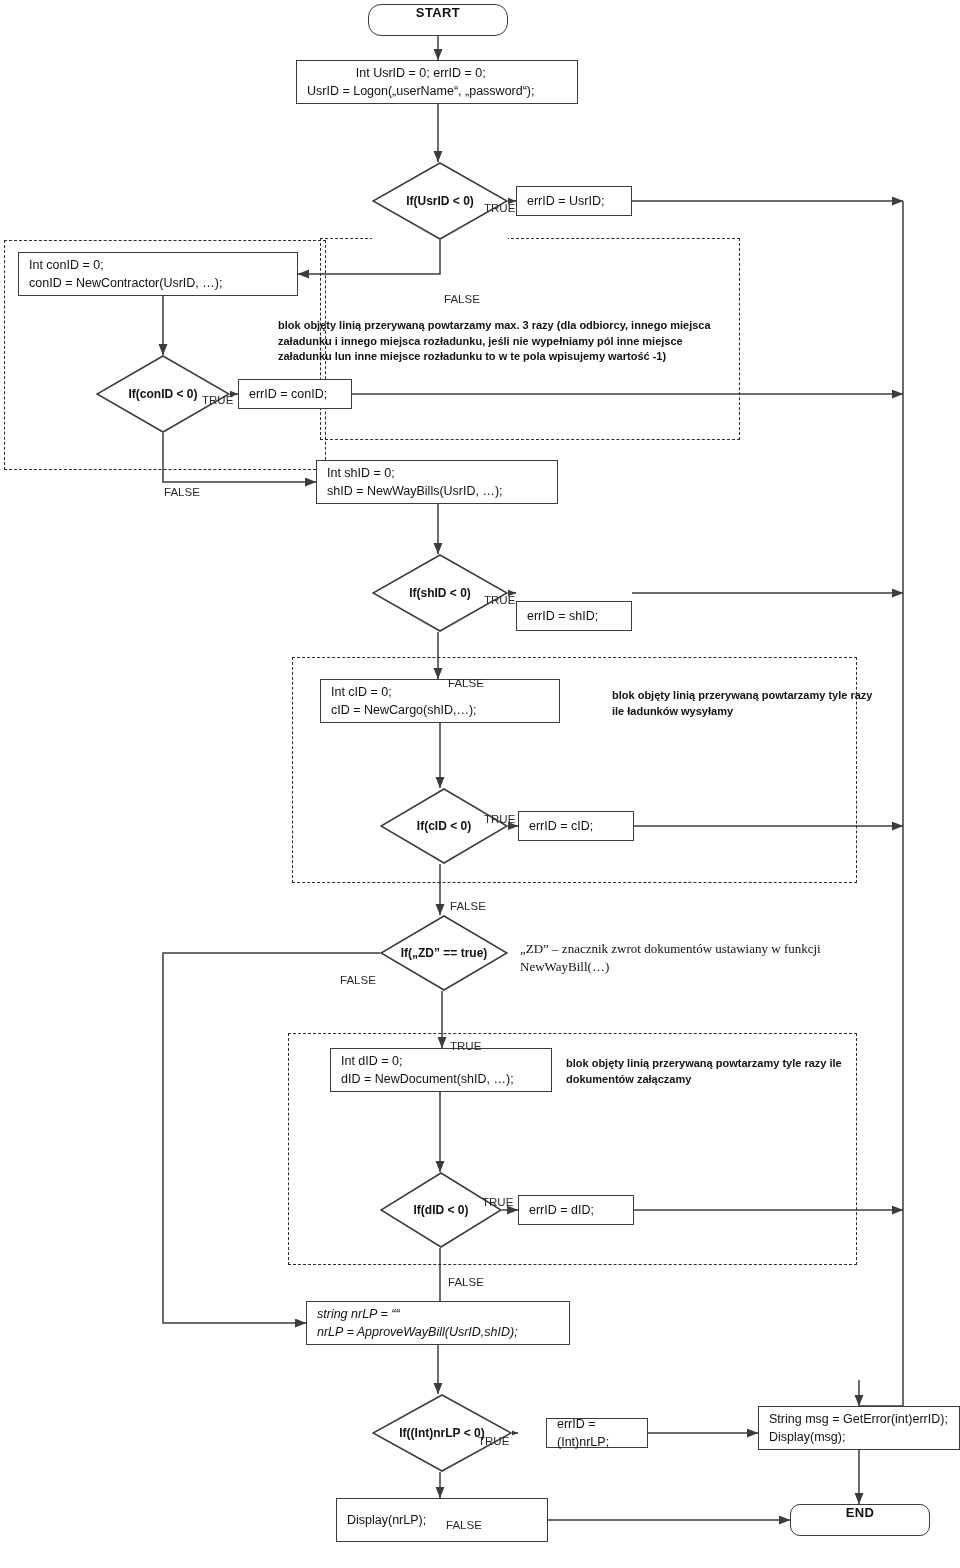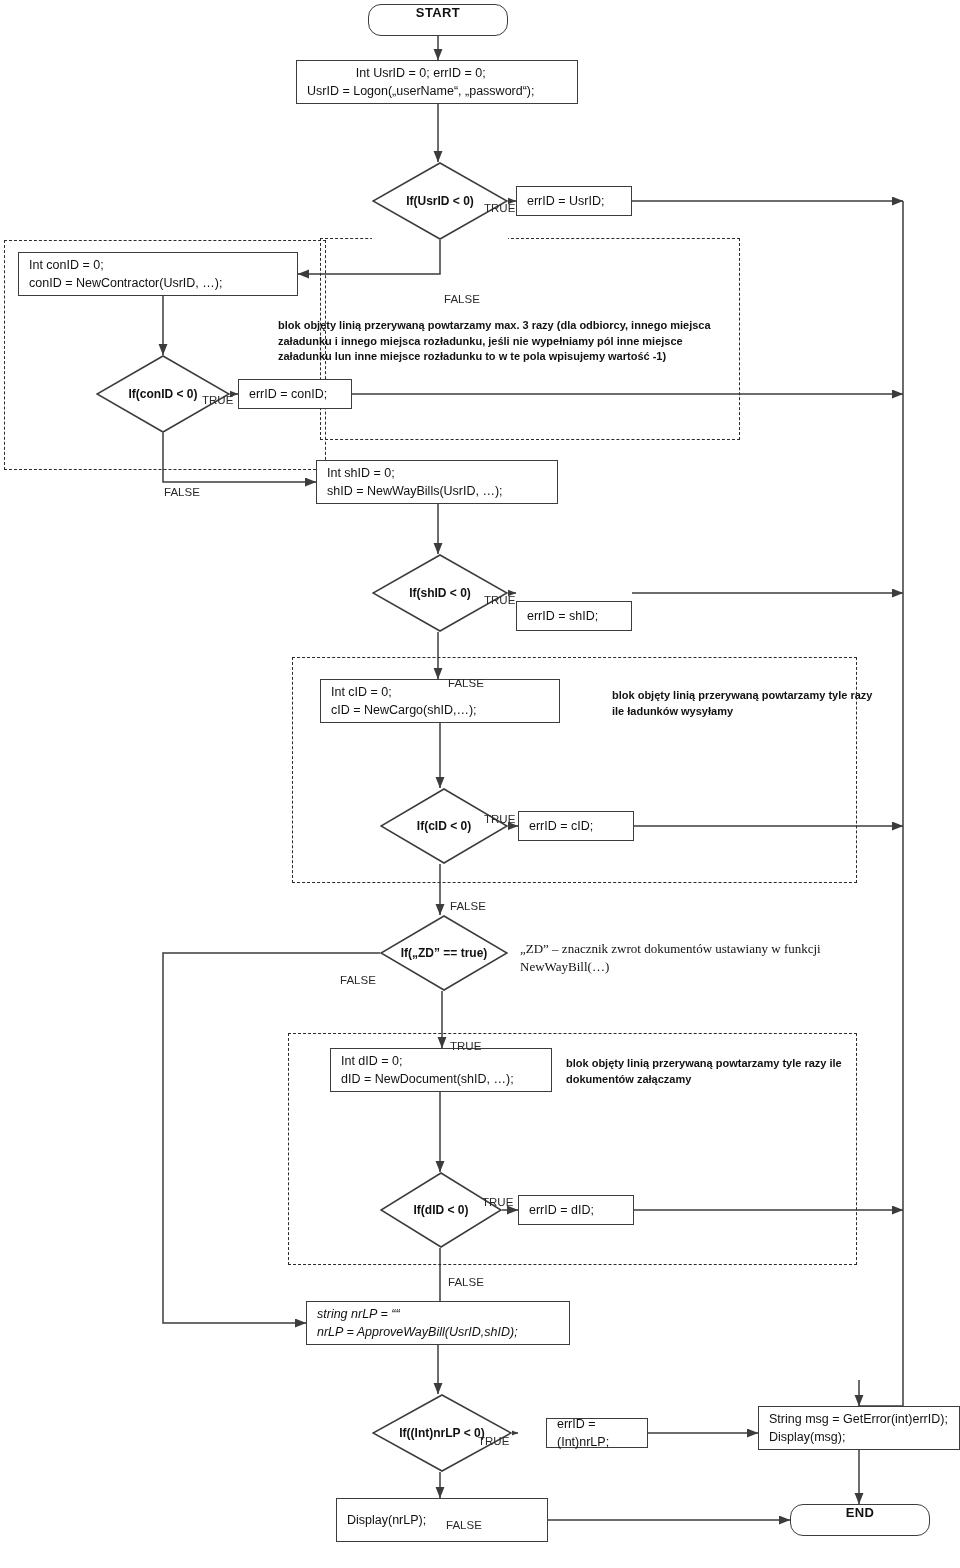--- a/index.html
+++ b/index.html
@@ -167,21 +167,21 @@
     <div class="node proc" style="left: 546px; top: 1418px; width: 102px; height: 30px;">
       <span class="txt">errID = (Int)nrLP;</span>
     </div>
     <div class="node proc" style="left: 758px; top: 1406px; width: 202px; height: 44px;">
       <span class="txt">String msg = GetError(int)errID);
 Display(msg);</span>
     </div>
     <div class="node proc" style="left: 336px; top: 1498px; width: 212px; height: 44px;">
       <span class="txt">Display(nrLP);</span>
     </div>
-    <div class="node term" style="left: 790px; top: 1504px; width: 140px; height: 32px;">
+    <div class="node term" style="left: 790px; top: 1504px; width: 140px; height: 32px; border-radius: 10px;">
       <span class="txt">END</span>
     </div>
     <div class="blabel" style="left: 484px; top: 166px;">TRUE</div>
     <div class="blabel" style="left: 444px; top: 257px;">FALSE</div>
     <div class="blabel" style="left: 202px; top: 358px;">TRUE</div>
     <div class="blabel" style="left: 164px; top: 450px;">FALSE</div>
     <div class="blabel" style="left: 484px; top: 558px;">TRUE</div>
     <div class="blabel" style="left: 448px; top: 641px;">FALSE</div>
     <div class="blabel" style="left: 484px; top: 777px;">TRUE</div>
     <div class="blabel" style="left: 450px; top: 864px;">FALSE</div>

